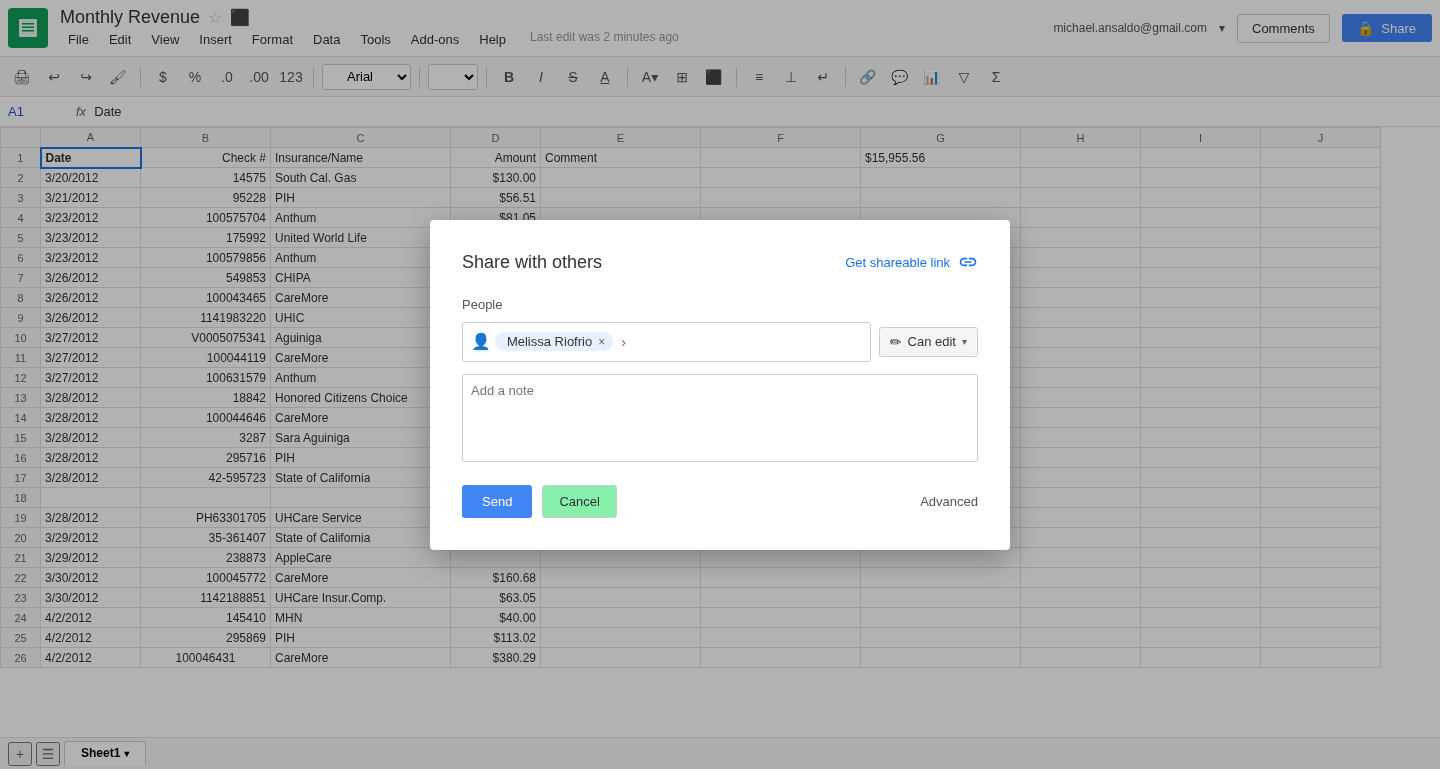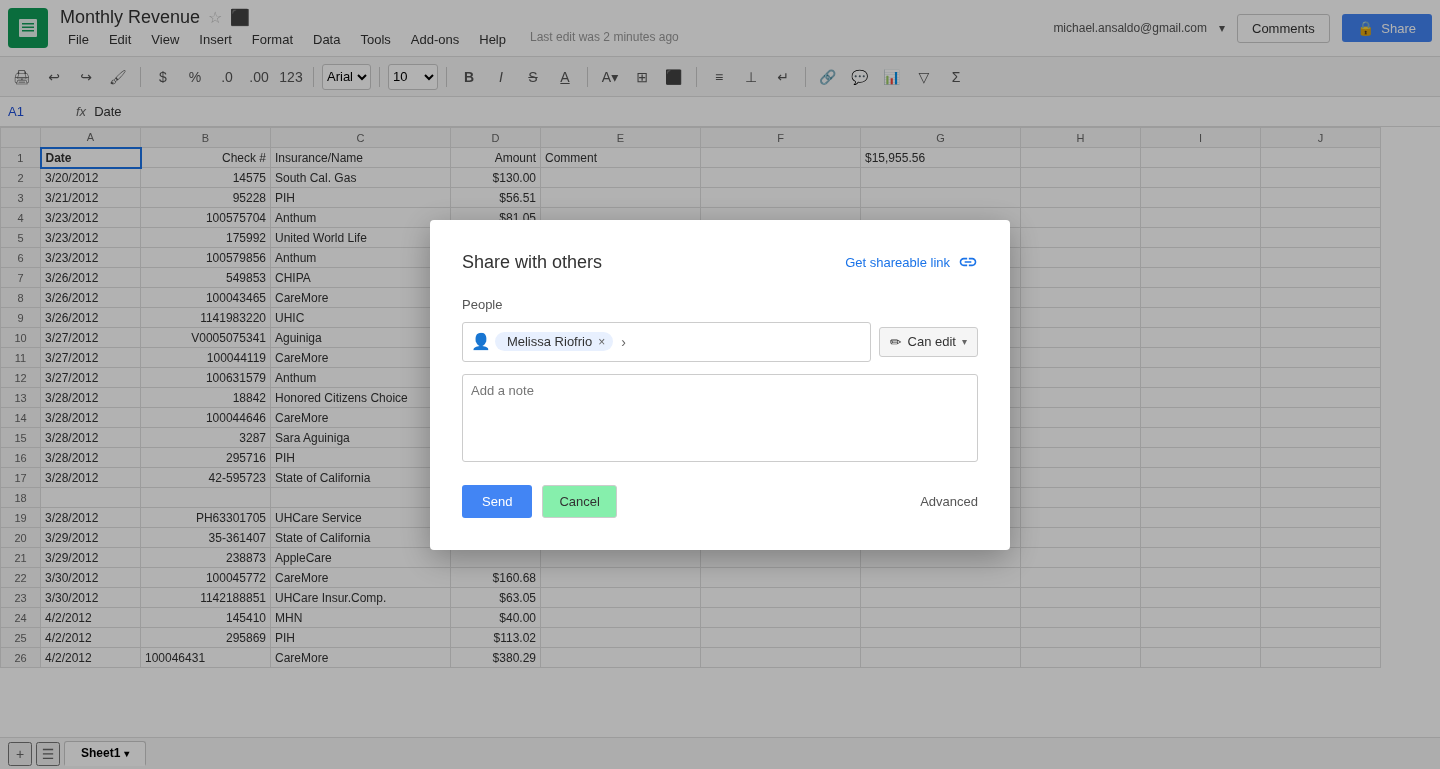--- a/index.html
+++ b/index.html
@@ -49,21 +49,21 @@
       background: #f8f8f8; border-bottom: 1px solid #e0e0e0;
       padding: 0 8px; gap: 4px;
     }
     .tb-btn {
       width: 28px; height: 28px; display: flex; align-items: center; justify-content: center;
       border: none; background: transparent; cursor: pointer; border-radius: 3px; color: #555; font-size: 14px;
     }
     .tb-sep { width: 1px; height: 20px; background: #ccc; margin: 0 4px; }
     .tb-select {
       height: 26px; border: 1px solid #ccc; border-radius: 3px; font-size: 13px;
-      padding: 0 0; background: #fff; cursor: pointer;
+      padding: 0 20px; background: #fff; cursor: pointer;
     }
 
     
     #formula-bar {
       display: flex; align-items: center; height: 30px;
       border-bottom: 1px solid #e0e0e0; padding: 0 8px; gap: 8px;
     }
     #cell-ref { width: 60px; font-size: 13px; color: #1d4ed8; }
     #formula-icon { color: #666; font-size: 13px; font-style: italic; }
     #formula-content { font-size: 13px; color: #333; }
@@ -576,21 +576,21 @@
               <td></td>
               <td></td>
               <td></td>
               <td></td>
               <td></td>
               <td></td>
             </tr>
             <tr>
               <td class="row-num">26</td>
               <td>4/2/2012</td>
-              <td style="text-align: left;">100046431</td>
+              <td style="text-align: center;">100046431</td>
               <td>CareMore</td>
               <td style="text-align: right;">$380.29</td>
               <td></td>
               <td></td>
               <td></td>
               <td></td>
               <td></td>
               <td></td>
             </tr>
           </tbody>

